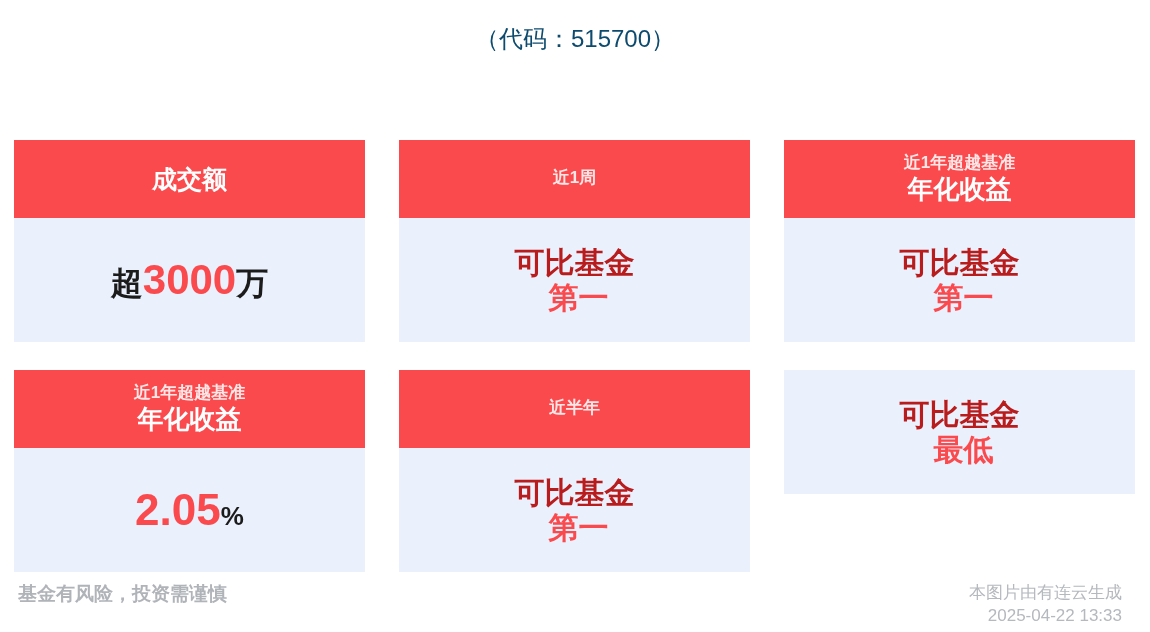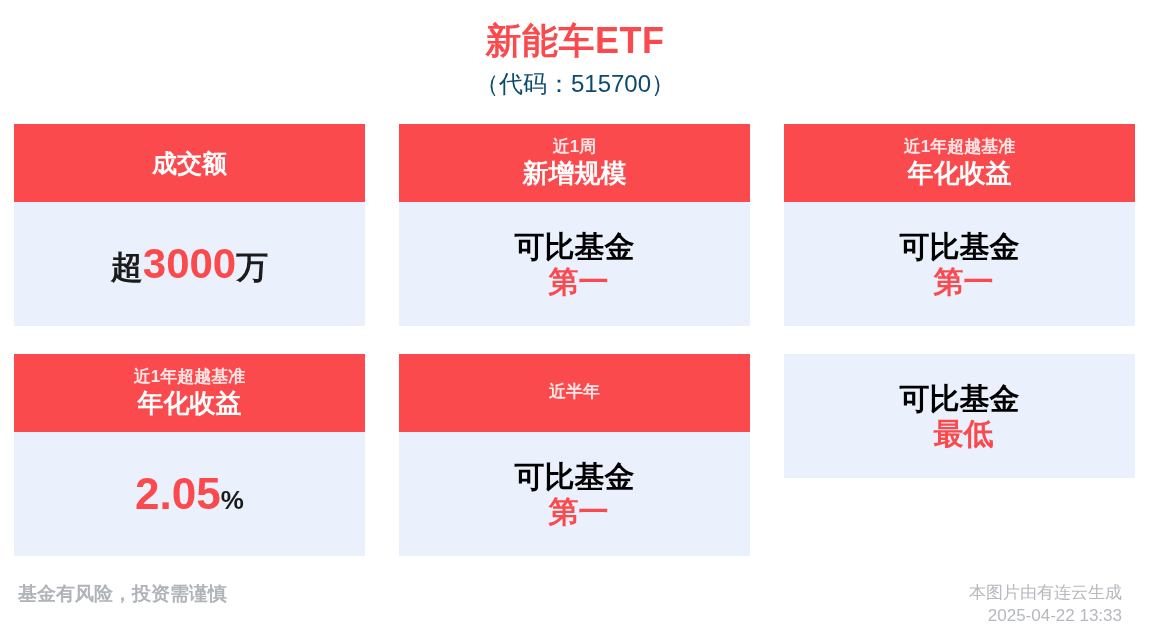--- a/index.html
+++ b/index.html
@@ -37,21 +37,21 @@
     font-size: 24px;
     font-weight: normal;
     line-height: 1.45;
     margin-top: 4px;
   }
 
   
   .grid {
     position: absolute;
     left: 14px;
-    top: 124px;
+    top: 140px;
     width: 1122px;
     display: grid;
     grid-template-columns: repeat(3, 351px);
     grid-column-gap: 34px;
     grid-row-gap: 28px;
   }
   .card {
     width: 351px;
     display: flex;
     flex-direction: column;
@@ -91,21 +91,21 @@
     flex-direction: column;
     align-items: center;
     justify-content: center;
     text-align: center;
   }
 
   
   .val-line1 {
     font-size: 30px;
     font-weight: bold;
-    color: #000000;
+    color: #b91c1c;
     line-height: 1.18;
   }
   .val-line2 {
     font-size: 30px;
     font-weight: bold;
     color: #fb4a4d;
     line-height: 1.18;
     margin-left: 8px;
   }
   .val-mixed {
@@ -166,41 +166,39 @@
     line-height: 1.35;
   }
   .credit div { display: block; }
 </style>
 </head>
 <body>
 
 <div class="page">
 
   <div class="header">
-    <div class="title">新能车ETF</div>
     <div class="subtitle">（代码：515700）</div>
   </div>
 
   <div class="grid">
 
     <div class="card">
       <div class="card-head single">
         <div class="head-main">成交额</div>
       </div>
       <div class="card-body">
         <div class="val-mixed">
           <span class="pre">超</span><span class="num">3000</span><span class="post">万</span>
         </div>
       </div>
     </div>
 
     <div class="card">
       <div class="card-head">
         <div class="head-small">近1周</div>
-        <div class="head-main">新增规模</div>
       </div>
       <div class="card-body">
         <div class="val-line1">可比基金</div>
         <div class="val-line2">第一</div>
       </div>
     </div>
 
     <div class="card">
       <div class="card-head">
         <div class="head-small">近1年超越基准</div>

